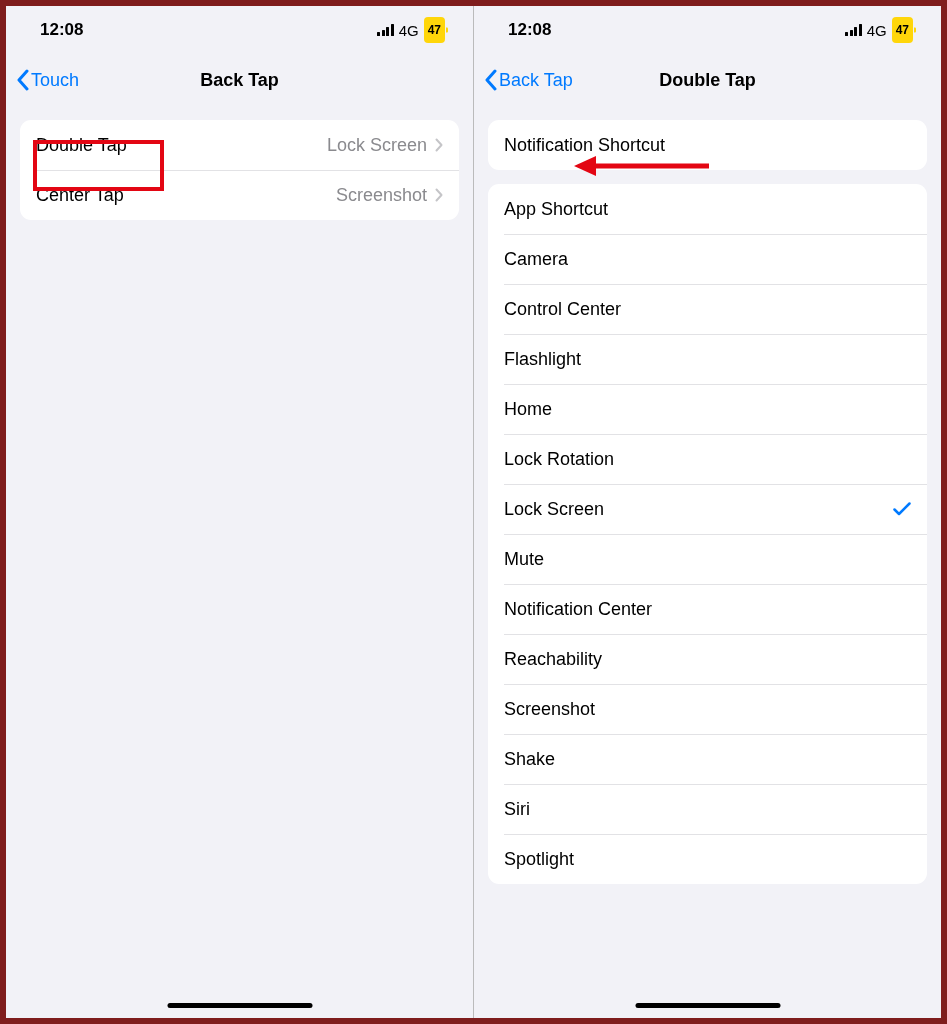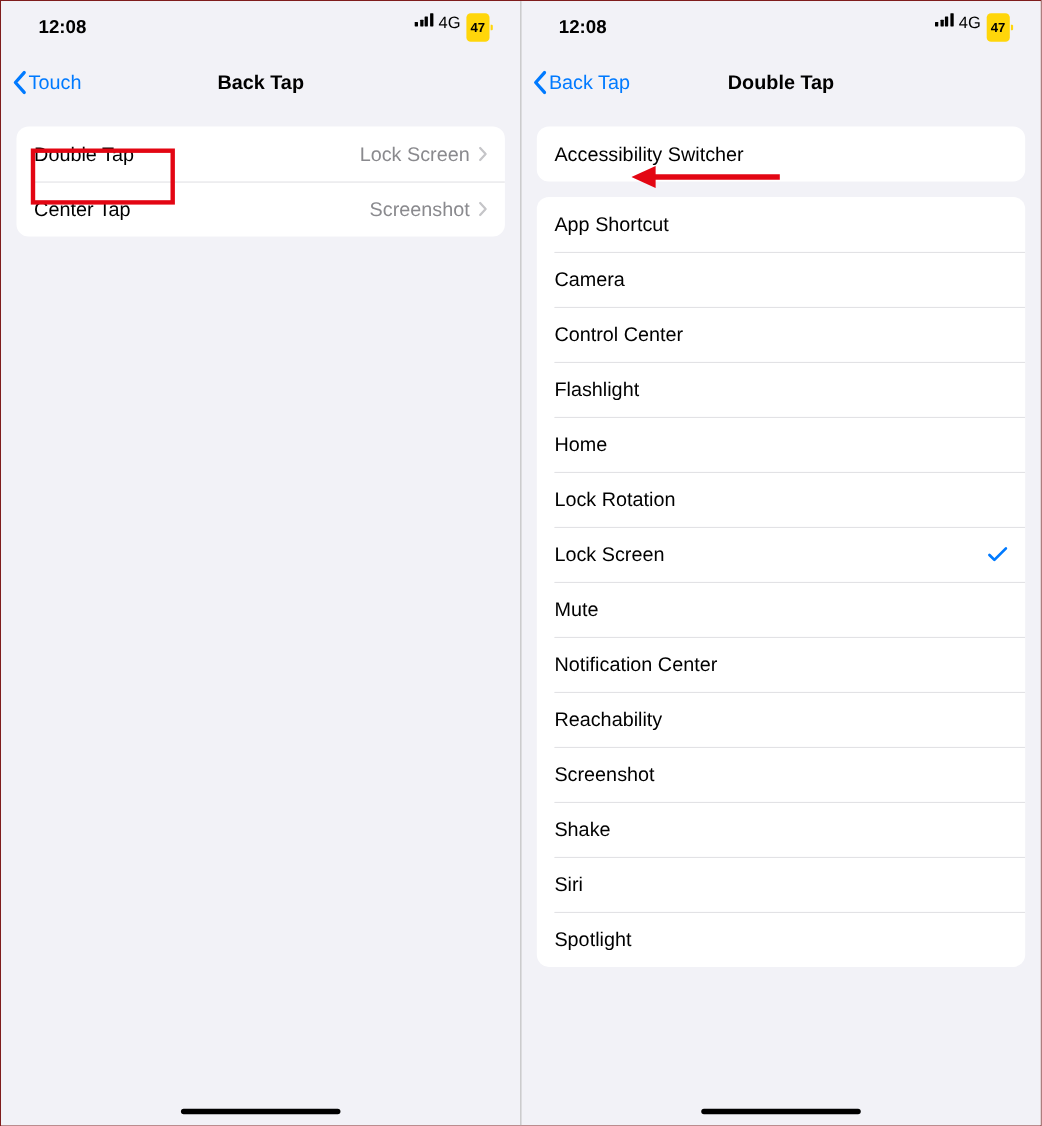--- a/index.html
+++ b/index.html
@@ -1,21 +1,21 @@
 <!DOCTYPE html>
 <html><head>
 <meta charset="utf-8">
 <style>
 * { margin: 0; padding: 0; box-sizing: border-box; -webkit-font-smoothing: antialiased; }
 body { background: #999; font-family: -apple-system, BlinkMacSystemFont, "Helvetica Neue", Arial, sans-serif; display: flex; justify-content: center; padding: 0; }
-.wrapper { width: 947px; height: 1024px; display: flex; background: #fff; border: 1px solid #7f1d1d; }
+.wrapper { width: 947px; height: 1024px; display: flex; background: #fff; border: 6px solid #7f1d1d; }
 .phone { flex: 1; background: #f2f2f7; display: flex; flex-direction: column; position: relative; overflow: hidden; }
 .phone + .phone { border-left: 1px solid #bbb; }
 .status-bar { height: 48px; display: flex; align-items: center; justify-content: space-between; padding: 0 28px 0 34px; font-size: 17px; font-weight: 600; color: #000; }
-.status-right { display: flex; align-items: flex-start; gap: 5px; }
+.status-right { display: flex; align-items: center; gap: 5px; }
 .bars { display: flex; align-items: flex-end; gap: 1.5px; height: 12px; }
 .bars span { width: 3px; background: #000; border-radius: 0.5px; }
 .bars span:nth-child(1){height:4px}.bars span:nth-child(2){height:6.5px}.bars span:nth-child(3){height:9px}.bars span:nth-child(4){height:12px}
 .net-label { font-size: 15px; font-weight: 500; }
 .battery { background: #ffd60a; color: #000; font-size: 12px; font-weight: 600; padding: 6px 4px; border-radius: 4px; position: relative; }
 .battery::after { content:""; position:absolute; right:-3px; top:50%; transform:translateY(-50%); width:2px; height:5px; background:#ffd60a; border-radius:0 1px 1px 0; }
 .nav { position: relative; height: 52px; display: flex; align-items: center; padding: 0 10px; }
 .back-btn { display: flex; align-items: center; gap: 2px; color: #007aff; font-size: 18px; font-weight: 400; }
 .chev-left { display:inline-block; }
 .nav-title { position: absolute; left: 0; right: 0; text-align: center; font-size: 18px; font-weight: 600; color: #000; pointer-events: none; }
@@ -106,21 +106,21 @@
             <path d="M11 2 L3 11 L11 20" stroke="#007aff" stroke-width="3" stroke-linecap="round" stroke-linejoin="round"></path>
           </svg>
         <span>Back Tap</span>
       </div>
       <div class="nav-title">Double Tap</div>
     </div>
 
     <div class="content">
       <div class="group">
         <div class="row">
-          <span class="row-label">Accessibility Switcher</span>
+          <span class="row-label">Notification Shortcut</span>
         </div>
       </div>
 
 
       <div class="group" id="system-group">
           <div class="row">
             <span class="row-label">App Shortcut</span>
           </div>
           <div class="row">
             <span class="row-label">Camera</span>

